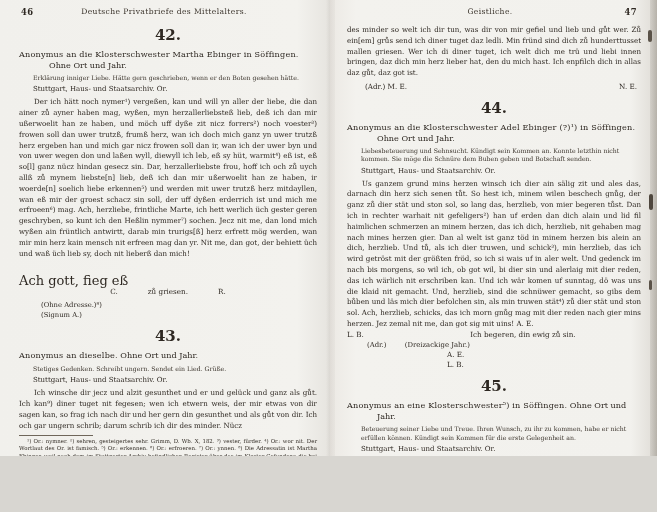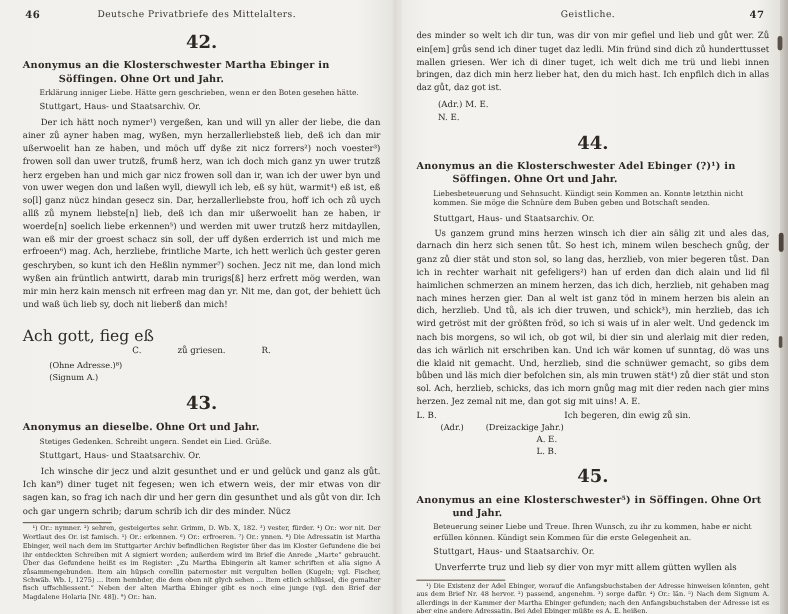--- a/index.html
+++ b/index.html
@@ -1,45 +1,45 @@
 <!DOCTYPE html>
 <html><head>
 <meta charset="utf-8">
 <style>
   html,body { margin:0; padding:0; background:#d8d6d1; }
   .scan {
-    position:relative; width:657px; height:512px; overflow:hidden;
+    position:relative; width:657px; height:456px; overflow:hidden;
     background:#84cc16;
     font-family:"DejaVu Serif", serif;
     color:#2e2822;
   }
   .page { position:absolute; top:0; height:512px; overflow:hidden; box-sizing:border-box; }
   .page-left  { left:0;  width:330px; background:linear-gradient(90deg,#f1f0ec 0%,#f3f2ee 90%,#e6e4df 100%); padding:7px 13px 0 19px; }
   .page-right { left:330px; width:327px; background:linear-gradient(90deg,#ece9e4 0%,#f3f2ee 8%,#f2f1ed 92%,#dedbd5 100%); padding:7px 16px 0 17px; }
 
   .pagehead { position:relative; height:12px; margin-bottom:6px; font-size:7.6px; letter-spacing:0.4px; }
   .pagenum  { position:absolute; top:0; font-weight:bold; font-size:8.4px; }
   .pn-left  { left:2px; }
   .pn-right { right:4px; }
   .runtitle { position:absolute; left:0; right:8px; text-align:center; color:#3a332b; }
 
   .secnum  { text-align:center; font-weight:bold; font-size:15px; margin:7px 0 5px 0; }
   .sectitle{ font-size:8.1px; line-height:10.6px; padding-left:30px; text-indent:-30px; margin-bottom:4px; }
-  .t-bold  { font-weight:bold; letter-spacing:0.2px; }
-  .t-date  { font-weight:bold;text-align:right; }
+  .t-bold  { font-weight:normal; letter-spacing:0.2px; }
+  .t-date  { font-weight:normal;text-align:right; }
   .summary { font-size:6.2px; line-height:8.2px; margin:0 0 3px 14px; color:#3a332b; }
   .source  { font-size:7px; margin:0 0 4px 14px; }
   .lbody   { font-size:7.1px; line-height:10.8px; text-align:justify; text-indent:15px; margin:0; }
   .cont    { text-indent:0; }
 
   .closing-inv { font-size:13px; line-height:11px; margin-top:16px; }
   .closing-row { display:flex; justify-content:center; gap:30px; font-size:7.2px; line-height:11px; }
   .notes    { margin:3px 0 0 22px; font-size:6.8px; line-height:10px; }
 
-  .sigrow   { display:flex; justify-content:space-between; font-size:7.2px; line-height:11px; margin:2px 4px 0 18px;flex-direction:column; }
+  .sigrow   { display:flex; justify-content:space-between; font-size:7.2px; line-height:11px; margin:2px 4px 0 18px; }
   .sig44a   { font-size:7.2px; line-height:10.5px; }
   .sig44a .far { margin-left:104px; }
   .adr-row  { font-size:6.9px; line-height:10px; margin-left:20px; }
   .adr-row .dev { margin-left:16px; }
   .adr-center { font-size:7.2px; line-height:10px; margin-left:100px; }
 
   .fnrule   { width:74px; border:none; border-top:1px solid #6f665a; margin:4px 0 2px 0; }
   .footnotes{ font-size:5.45px; line-height:7.1px; text-align:justify; text-indent:8px; margin:0; color:#332d26; }
 
   

